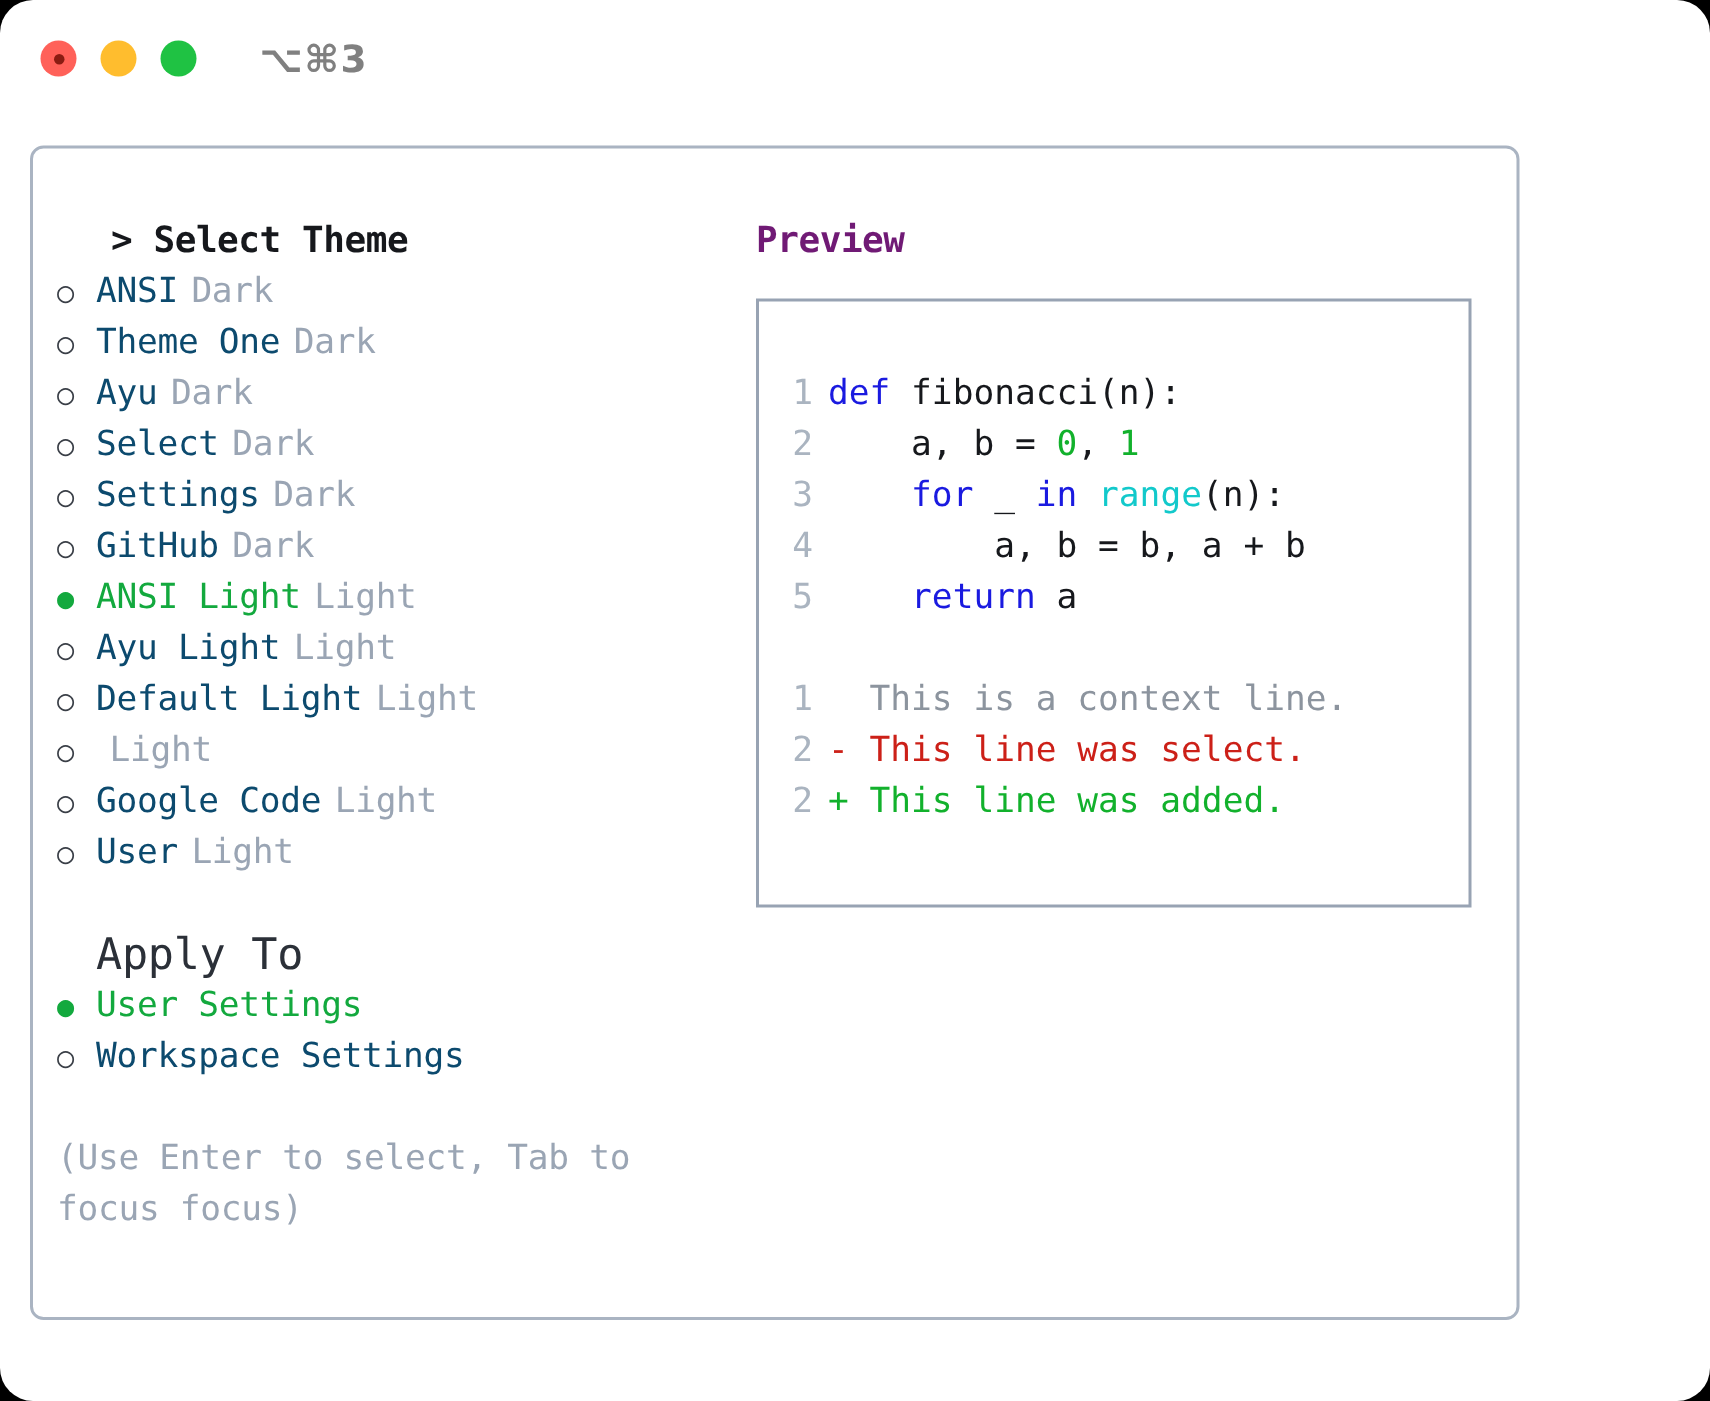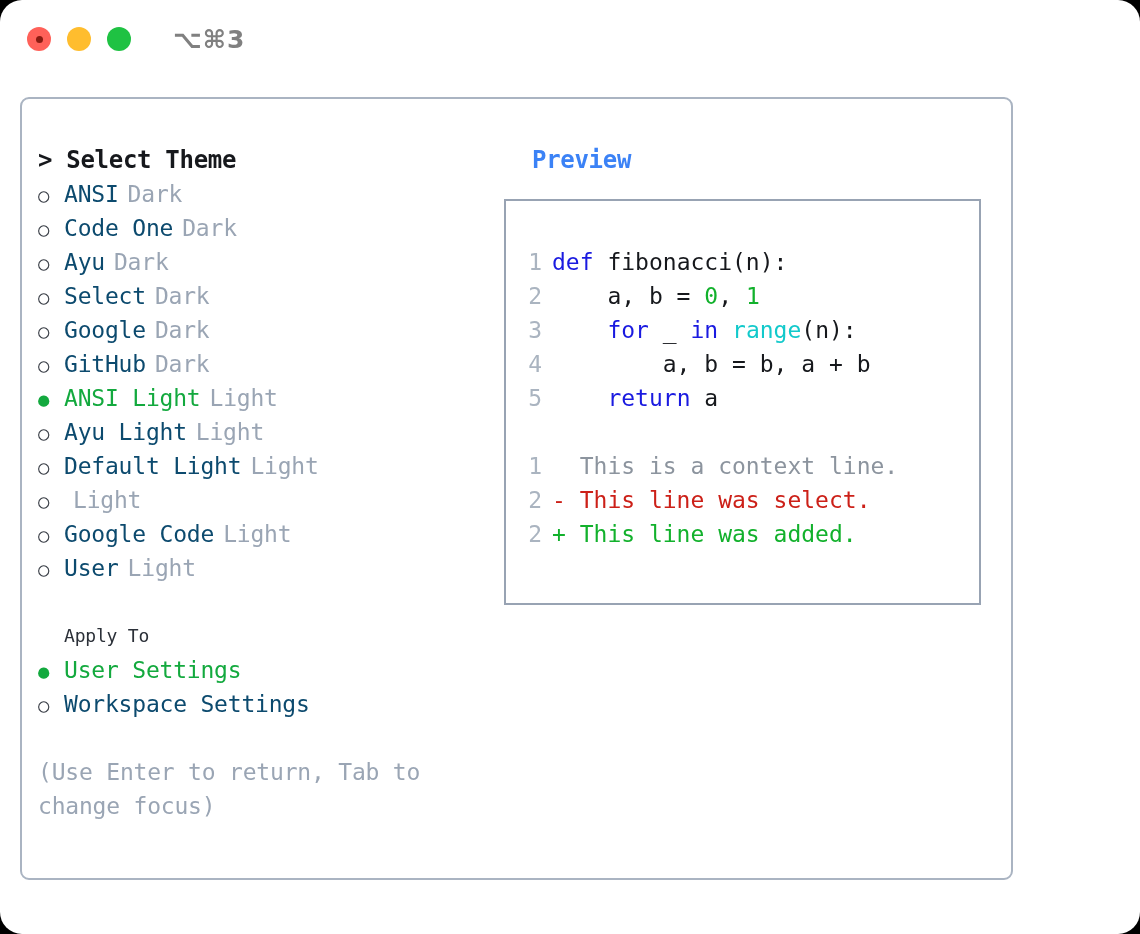--- a/index.html
+++ b/index.html
@@ -102,20 +102,21 @@
   }
 
   .section-header {
     font-size: 24px;
     font-weight: bold;
     color: #16181c;
     letter-spacing: -0.3px;
     white-space: pre;
     line-height: 34px;
     height: 34px;
+    margin-left: 36px;
   }
 
   .opt-row {
     display: flex;
     align-items: baseline;
     line-height: 34px;
     height: 34px;
     font-size: 23px;
     white-space: pre;
   }
@@ -131,21 +132,21 @@
   .opt-label.sel { color: #13a93e; }
   .opt-variant {
     color: #9aa5b4;
     margin-left: 9px;
     letter-spacing: -0.2px;
   }
 
   .spacer-block { height: 34px; }
 
   .apply-header {
-    font-size: 18px;
+    font-size: 29px;
     color: #2b3038;
     padding-left: 26px;
     line-height: 34px;
     height: 34px;
     white-space: pre;
     letter-spacing: -0.2px;
   }
 
   .hint {
     margin-top: 34px;
@@ -160,24 +161,23 @@
   .right-col {
     position: absolute;
     left: 482px;
     top: 44px;
     width: 490px;
   }
 
   .preview-title {
     font-size: 24px;
     font-weight: bold;
-    color: #3b82f6;
+    color: #701a75;
     line-height: 34px;
     letter-spacing: -0.3px;
-    margin-left: 28px;
   }
 
   .preview-box {
     margin-top: 22px;
     width: 477px;
     height: 406px;
     border: 2px solid #98a3b3;
     box-sizing: border-box;
     background: #ffffff;
     padding: 44px 0 0 0;
@@ -227,43 +227,43 @@
 
   <div class="panel">
     <div class="panel-inner">
 
       <div class="left-col">
 
         <div class="section-header">&gt; Select Theme</div>
 
         <div id="theme-list">
             <div class="opt-row"><span class="marker">○</span><span class="opt-label">ANSI</span><span class="opt-variant">Dark</span></div>
-            <div class="opt-row"><span class="marker">○</span><span class="opt-label">Code One</span><span class="opt-variant">Dark</span></div>
+            <div class="opt-row"><span class="marker">○</span><span class="opt-label">Theme One</span><span class="opt-variant">Dark</span></div>
             <div class="opt-row"><span class="marker">○</span><span class="opt-label">Ayu</span><span class="opt-variant">Dark</span></div>
             <div class="opt-row"><span class="marker">○</span><span class="opt-label">Select</span><span class="opt-variant">Dark</span></div>
-            <div class="opt-row"><span class="marker">○</span><span class="opt-label">Google</span><span class="opt-variant">Dark</span></div>
+            <div class="opt-row"><span class="marker">○</span><span class="opt-label">Settings</span><span class="opt-variant">Dark</span></div>
             <div class="opt-row"><span class="marker">○</span><span class="opt-label">GitHub</span><span class="opt-variant">Dark</span></div>
             <div class="opt-row"><span class="marker on">●</span><span class="opt-label sel">ANSI Light</span><span class="opt-variant">Light</span></div>
             <div class="opt-row"><span class="marker">○</span><span class="opt-label">Ayu Light</span><span class="opt-variant">Light</span></div>
             <div class="opt-row"><span class="marker">○</span><span class="opt-label">Default Light</span><span class="opt-variant">Light</span></div>
             <div class="opt-row"><span class="marker">○</span><span class="opt-variant">Light</span></div>
             <div class="opt-row"><span class="marker">○</span><span class="opt-label">Google Code</span><span class="opt-variant">Light</span></div>
             <div class="opt-row"><span class="marker">○</span><span class="opt-label">User</span><span class="opt-variant">Light</span></div>
           </div>
 
         <div class="spacer-block"></div>
 
         <div class="apply-header">Apply To</div>
 
         <div id="apply-list">
             <div class="opt-row"><span class="marker on">●</span><span class="opt-label sel">User Settings</span></div>
             <div class="opt-row"><span class="marker">○</span><span class="opt-label">Workspace Settings</span></div>
           </div>
 
-        <div class="hint">(Use Enter to return, Tab to change focus)</div>
+        <div class="hint">(Use Enter to select, Tab to focus focus)</div>
       </div>
 
       <div class="right-col">
         <div class="preview-title">Preview</div>
 
         <div class="preview-box">
           <div id="code-block">
               <div class="code-line"><span class="ln">1</span><span class="code-txt"><span class="tok-kw">def</span><span class="tok-pl"> fibonacci(n):</span></span></div>
               <div class="code-line"><span class="ln">2</span><span class="code-txt"><span class="tok-pl">    a, b = </span><span class="tok-num">0</span><span class="tok-pl">, </span><span class="tok-num">1</span></span></div>
               <div class="code-line"><span class="ln">3</span><span class="code-txt"><span class="tok-pl">    </span><span class="tok-kw">for</span><span class="tok-pl"> _ </span><span class="tok-kw">in</span><span class="tok-pl"> </span><span class="tok-fn">range</span><span class="tok-pl">(n):</span></span></div>

